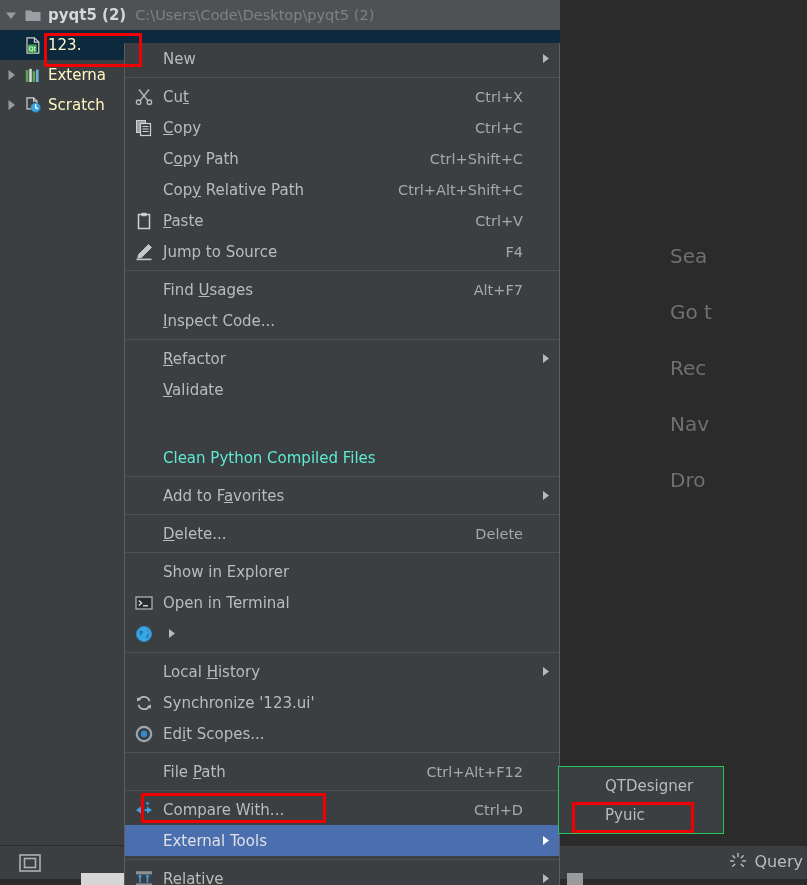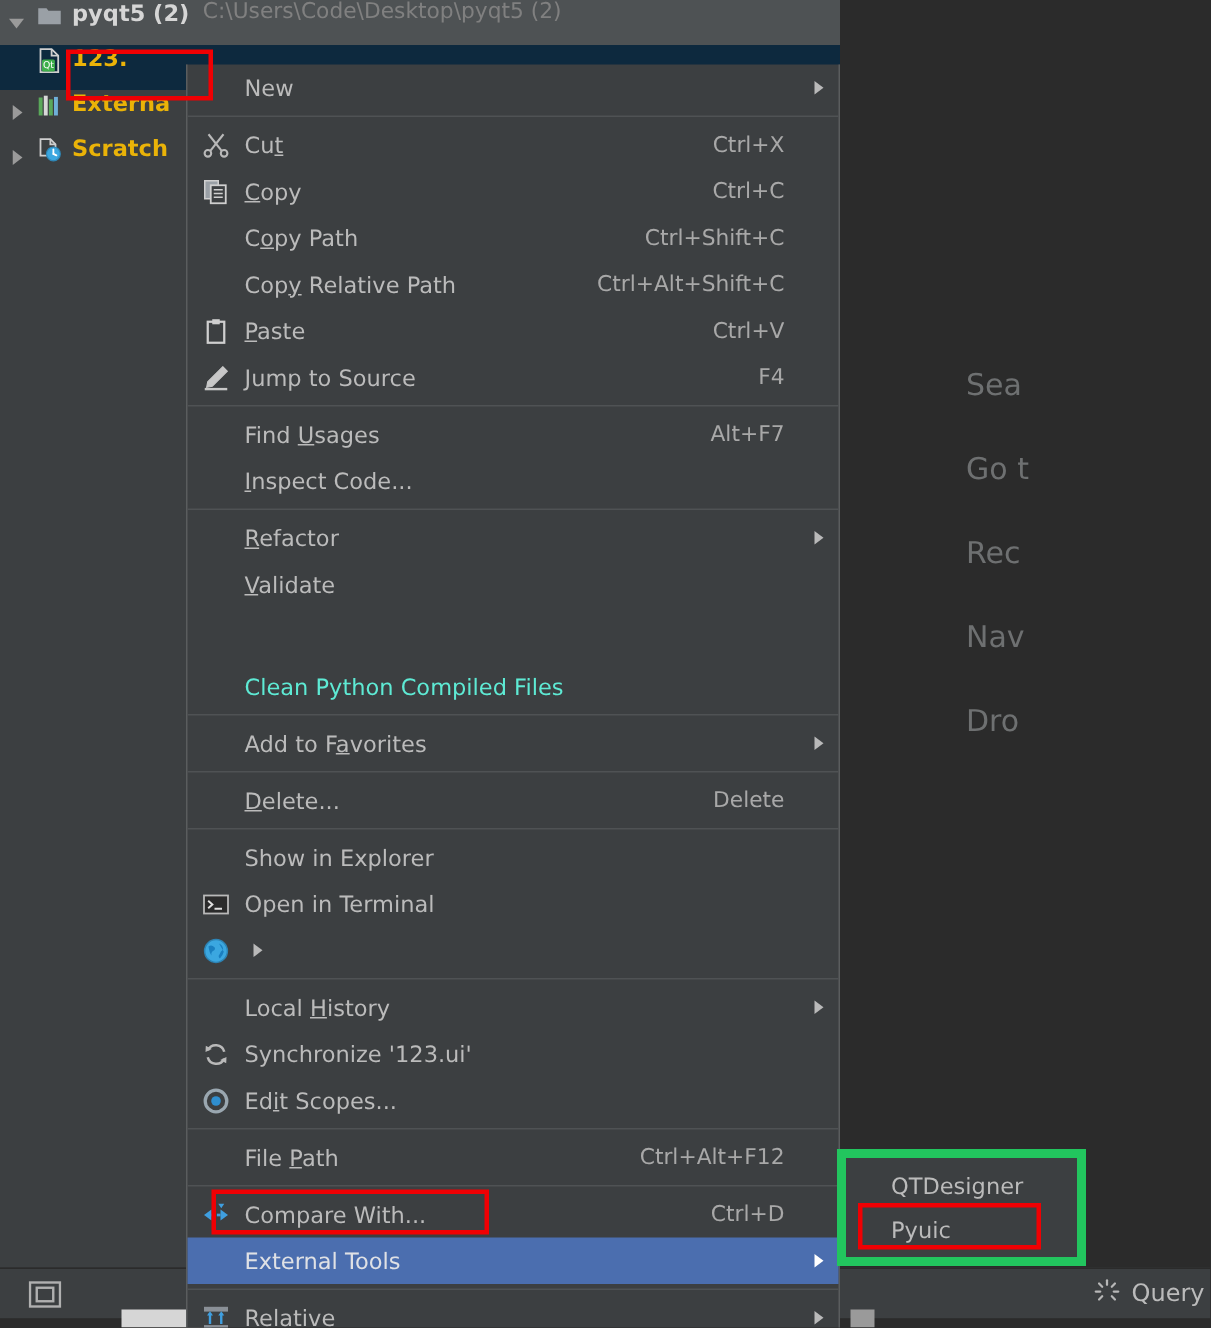--- a/index.html
+++ b/index.html
@@ -18,49 +18,49 @@
     background: #2b2b2b;
   }
   .hints {
     position: absolute; left: 560px; top: 228px; width: 460px;
     display: flex; flex-direction: column;
   }
   .hint-row {
     height: 56px; display: flex; align-items: center;
     color: #6e7071; font-size: 20px; white-space: nowrap;
   }
-  .hint-label { padding-left: 84px; }
+  .hint-label { padding-left: 110px; }
 
   
   .project-panel {
     position: absolute; left: 0; top: 0; width: 560px; height: 845px;
     background: #3c3f41;
   }
   .tree-row {
-    position: relative; height: 30px; display: flex; 
+    position: relative; height: 30px; display: flex; align-items: center;
     color: #a9b7c6; font-size: 15px; white-space: nowrap;
   }
   .tree-row.row0 { background: #4e5254; }
   .tree-row.row1 { background: #0d293e; }
   .tree-row.row2, .tree-row.row3 { background: #3c3f41; }
 
   .twisty {
     width: 22px; min-width: 22px; display: flex; align-items: center;
     justify-content: center; color: #9a9a9a;
   }
   .twisty svg { display: block; }
   .tree-indent { width: 22px; min-width: 22px; }
 
   .tree-icon {
     width: 22px; min-width: 22px; height: 20px;
     display: flex; align-items: center; justify-content: center;
     margin-right: 4px;
   }
   .tree-label { font-weight: bold; color: #d6d6d6; }
-  .tree-label.plain { font-weight: bold; color: #eab308; }
+  .tree-label.plain { font-weight: normal; color: #fef9c3; }
   .tree-path { color: #808080; font-weight: normal; margin-left: 9px; font-size: 14.5px; }
 
   
   .redbox {
     position: absolute; border: 3px solid #f00003;
     pointer-events: none; z-index: 60;
   }
 
   
   .ctx-menu {
@@ -89,22 +89,22 @@
   .mi-arrow {
     width: 22px; min-width: 22px; display: flex; align-items: center;
     justify-content: center; padding-right: 6px;
   }
   .mi-arrow svg { display: block; }
   .sep { height: 1px; background: #4f5254; margin: 3px 0 3px 0; }
 
   
   .submenu {
     position: absolute; left: 558px; top: 766px; width: 166px;
-    background: #3c3f41; border: 6px solid #22c55e;
-    z-index: 40; padding: 4px 0;
+    background: #3c3f41; border: 1px solid #22c55e;
+    z-index: 40; padding: 4px 16px;
   }
   .sub-mi {
     display: flex; align-items: center; height: 29px;
     padding-left: 30px; color: #bbbbbb; font-size: 15px; white-space: nowrap;
   }
 
   
   .status-bar {
     position: absolute; left: 0; top: 845px; width: 807px; height: 34px;
     background: #3c3f41; border-top: 1px solid #2b2b2b;

